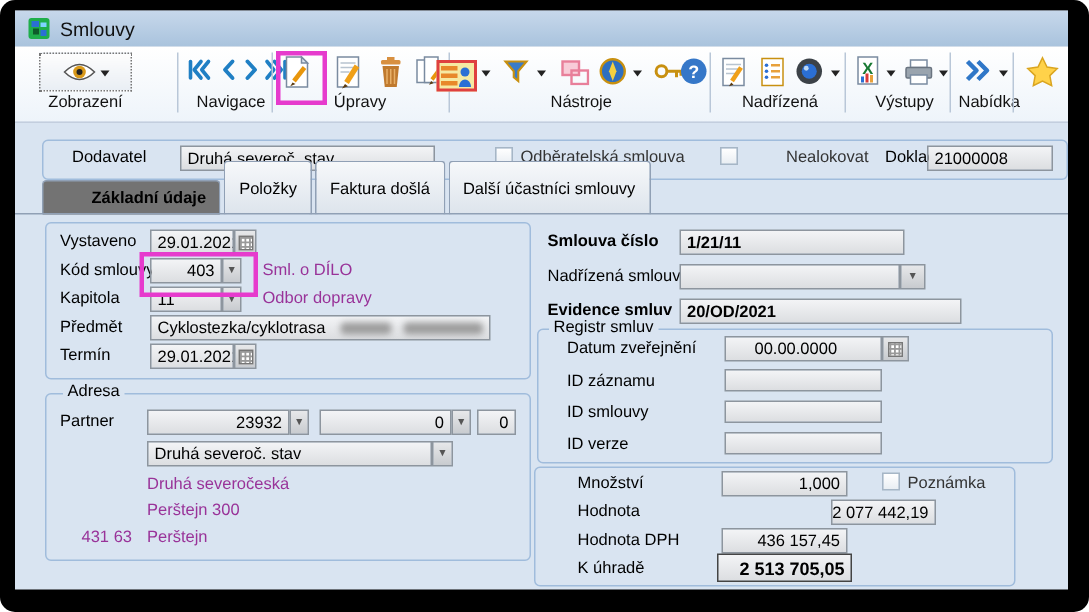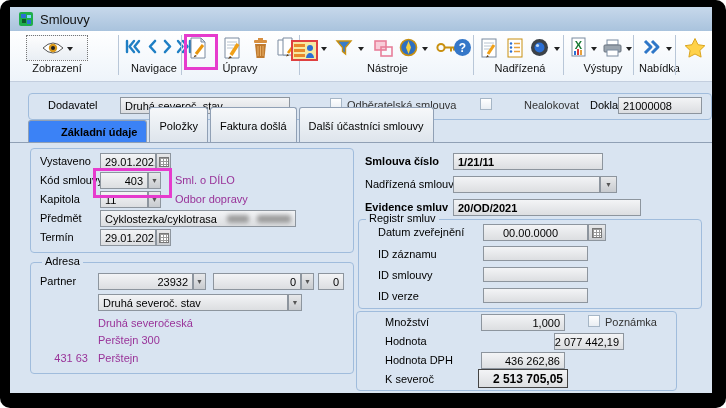--- a/index.html
+++ b/index.html
@@ -18,21 +18,21 @@
   .fld.num{justify-content:flex-end;}
   .fld.bold{font-weight:bold;}
   .sbtn{position:absolute;box-sizing:border-box;height:17px;background:linear-gradient(#e7e8ea,#c8cbcf);border:1px solid #8d959e;display:flex;align-items:center;justify-content:center;color:#555;font-size:7px;}
   .calglyph{width:8px;height:8px;background:#fff;border:1px solid #777;background-image:linear-gradient(#999 1px,transparent 1px),linear-gradient(90deg,#999 1px,transparent 1px);background-size:3px 3px;}
   .gbox{position:absolute;border:1px solid #a0bcdc;border-radius:4px;}
   .gtitle{position:absolute;font-size:11px;color:#000;background:var(--window_bg,#d9e4f1);padding:0 3px;white-space:nowrap;}
   .chk{position:absolute;width:12px;height:12px;box-sizing:border-box;border:1px solid #a6b6c6;background:linear-gradient(#ffffff,#e9eef3);}
   .purple{color:var(--purple,#993399);}
   .tabstrip{position:absolute;left:18px;top:113px;height:23px;display:flex;align-items:flex-end;}
   .tab{box-sizing:border-box;height:36px;display:flex;align-items:center;padding:0 9px;font-size:11px;background:linear-gradient(#f6f8fa,#dde4ec);border:1px solid #90a0b5;border-bottom:none;border-radius:3px 3px 0 0;margin-right:2px;color:#000;}
-  .tab.active{height:23px;background:#3b82f6;font-weight:bold;padding-left:32px;}
+  .tab.active{height:23px;background:#737373;font-weight:bold;padding-left:32px;}
   .contentline{position:absolute;left:0;top:135px;width:702px;height:1px;background:#90a0b5;}
   .ann{position:absolute;border:3px solid var(--magenta,#e63bcd);z-index:9;}
   .tblicon{position:absolute;box-sizing:border-box;width:27px;height:21px;background:#f6e9a2;border:2px solid var(--red,#df4040);display:flex;align-items:center;justify-content:center;}
   .blob{display:inline-block;height:8px;background:#9d9d9d;border-radius:3px;filter:blur(2px);}
   .eyebtn{position:absolute;box-sizing:border-box;border:1px dotted #777;background:linear-gradient(#fdfdfd,#e9eef4);display:flex;align-items:center;justify-content:center;}
 </style>
 </head>
 <body>
 
 <div class="frame">
@@ -283,21 +283,21 @@
   <span class="lbl" style="left:30px;top:167px;">Kód smlouvy</span>
   <div class="fld num" style="left:90px;top:165px;width:48px;">403</div>
   <div class="sbtn" style="left:138px;top:165px;width:13px;">▼</div>
   <div class="ann" style="left:83px;top:161px;width:73px;height:24px;"></div>
   <span class="lbl purple" style="left:165px;top:167px;">Sml. o DÍLO</span>
   <span class="lbl" style="left:30px;top:186px;">Kapitola</span>
   <div class="fld" style="left:90px;top:184px;width:48px;">11</div>
   <div class="sbtn" style="left:138px;top:184px;width:13px;">▼</div>
   <span class="lbl purple" style="left:165px;top:186px;">Odbor dopravy</span>
   <span class="lbl" style="left:30px;top:205px;">Předmět</span>
-  <div class="fld" style="left:90px;top:203px;width:196px;">
+  <div class="fld" style="left:90px;top:203px;width:227px;">
     <span>Cyklostezka/cyklotrasa</span>
     <i class="blob" style="width:40px;margin-left:10px;"></i>
     <i class="blob" style="width:62px;margin-left:8px;"></i>
   </div>
   <span class="lbl" style="left:30px;top:224px;">Termín</span>
   <div class="fld" style="left:90px;top:222px;width:56px;">29.01.2021</div>
   <div class="sbtn" style="left:146px;top:222px;width:15px;">
         <span class="calglyph"></span>
       </div>
 
@@ -339,18 +339,18 @@
   <div class="fld" style="left:473px;top:281px;width:105px;height:15px;"></div>
 
   <div class="gbox" style="left:346px;top:304px;width:319px;height:78px;"></div>
   <span class="lbl" style="left:375px;top:309px;">Množství</span>
   <div class="fld num" style="left:471px;top:307px;width:84px;">1,000</div>
   <span class="chk" style="left:578px;top:308px;"></span>
   <span class="lbl" style="left:595px;top:309px;color:#333;">Poznámka</span>
   <span class="lbl" style="left:375px;top:328px;">Hodnota</span>
   <div class="fld num" style="left:496px;top:326px;width:70px;margin-left:48px;">2 077 442,19</div>
   <span class="lbl" style="left:375px;top:347px;">Hodnota DPH</span>
-  <div class="fld num" style="left:471px;top:345px;width:84px;">436 262,86</div>
-  <span class="lbl" style="left:375px;top:366px;">K severoč</span>
+  <div class="fld num" style="left:471px;top:345px;width:84px;">436 157,45</div>
+  <span class="lbl" style="left:375px;top:366px;">K úhradě</span>
   <div class="fld num bold" style="left:468px;top:362px;width:90px;height:19px;border:1px solid #444;font-size:12px;">2 513 705,05</div>
 
  </div>
 </div>
 
 </body></html>

